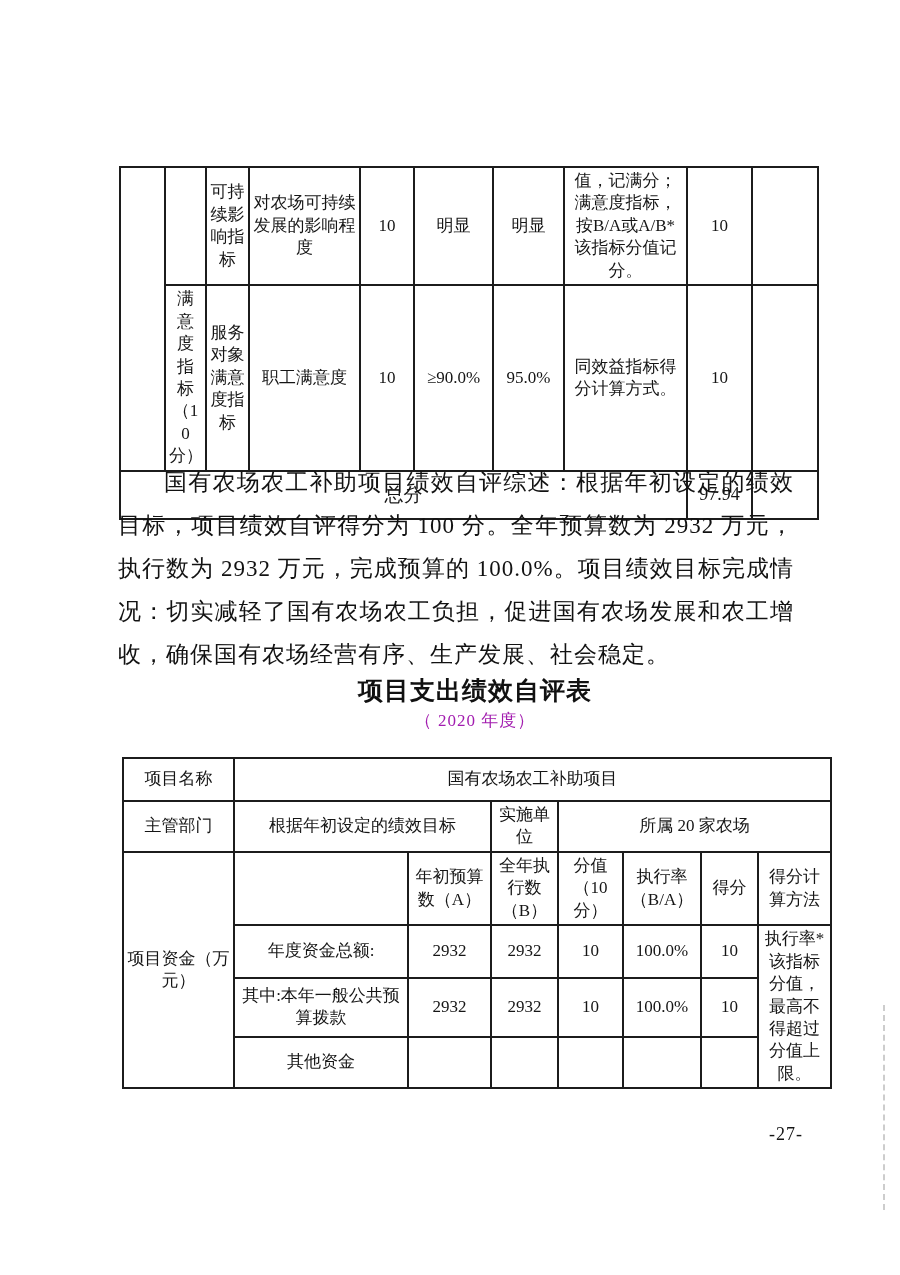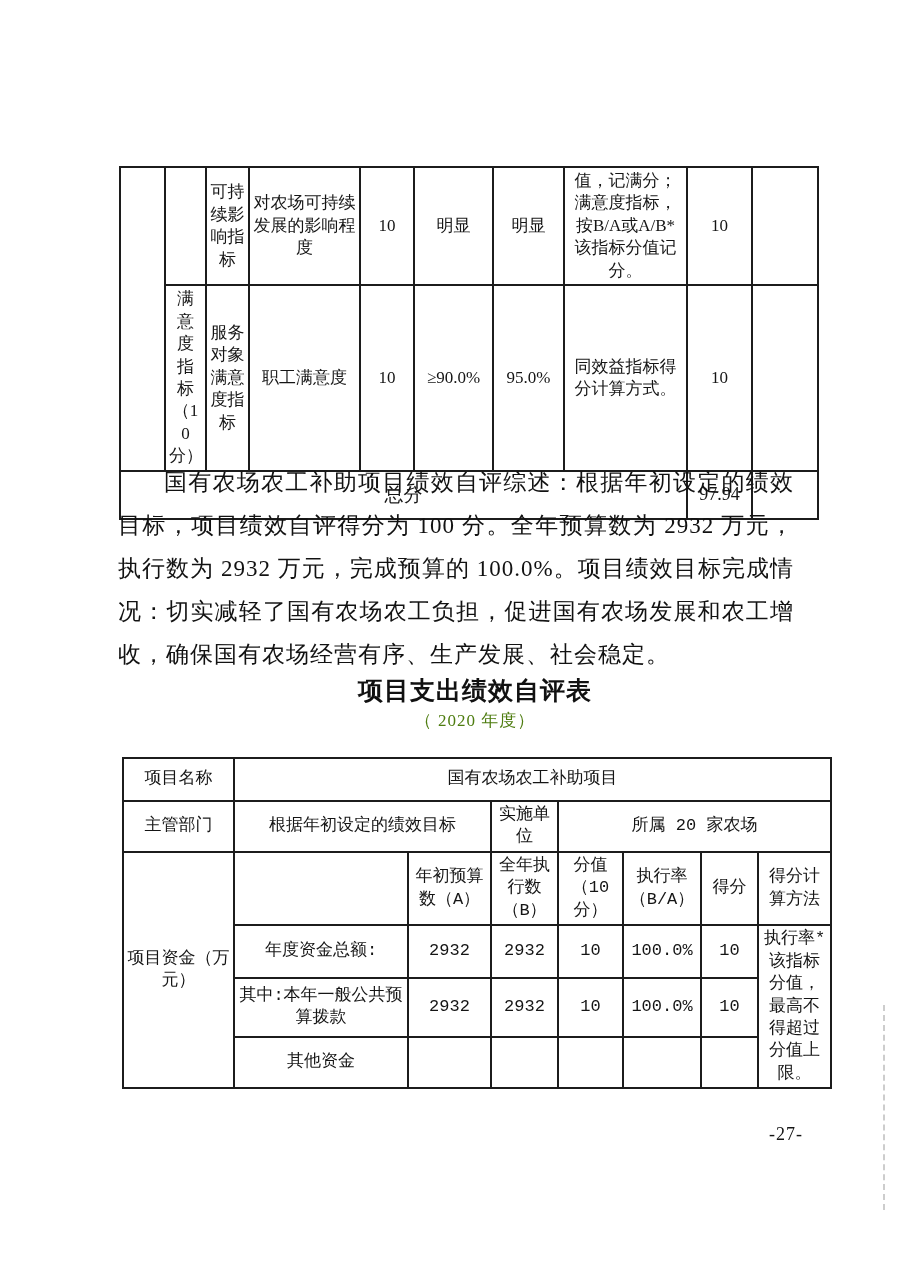--- a/index.html
+++ b/index.html
@@ -53,25 +53,25 @@
     font-weight:bold;
     font-size:25px;
     letter-spacing:1px;
     color:#111;
   }
   .sec-year{
     left:120px;top:709px;width:710px;
     text-align:center;
     font-size:17px;
     letter-spacing:1px;
-    color:#4d7c0f;
-  }
-
-  
-  .eval-table{left:122px;top:757px;width:710px;font-family:Liberation Mono, monospace;}
+    color:#a21caf;
+  }
+
+  
+  .eval-table{left:122px;top:757px;width:710px;}
   .goal-table{left:122px;top:1029px;width:710px;}
   .goal-table td.goal-text{
     font-size:17px;
     line-height:1.55;
     padding:4px 6px;
   }
 
   
   .page-num{
     left:731px;top:1124px;width:110px;

